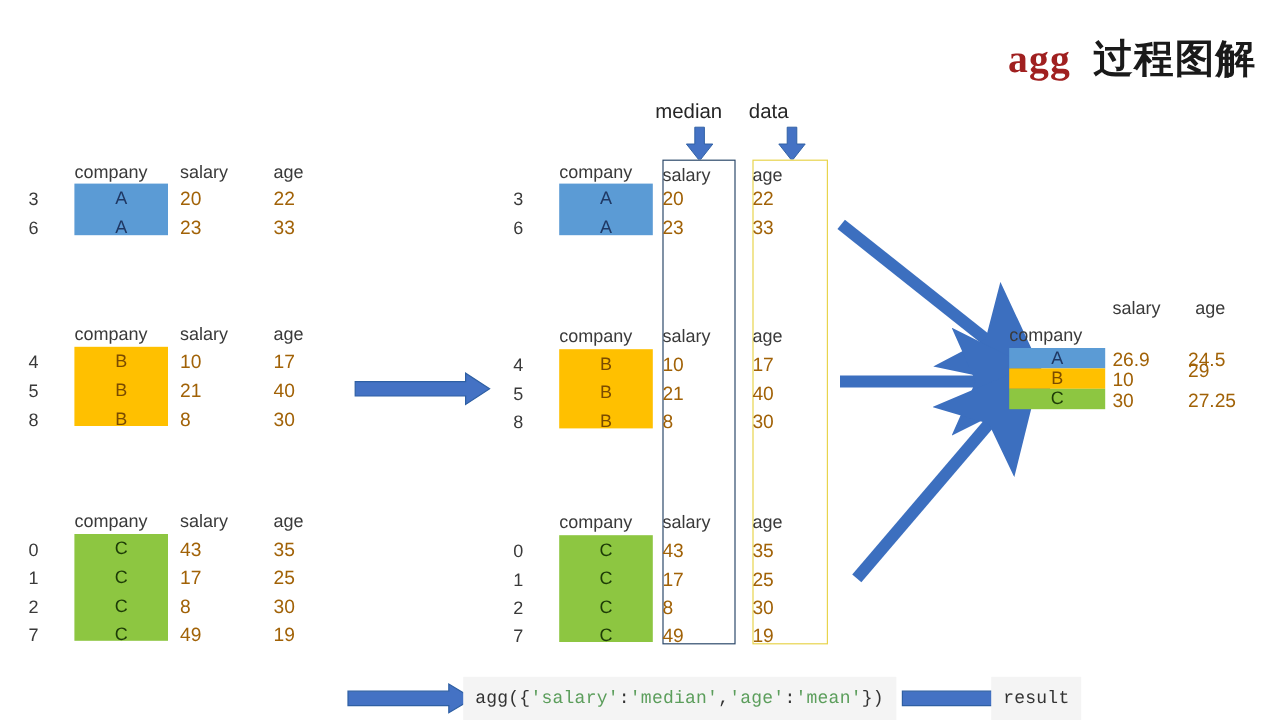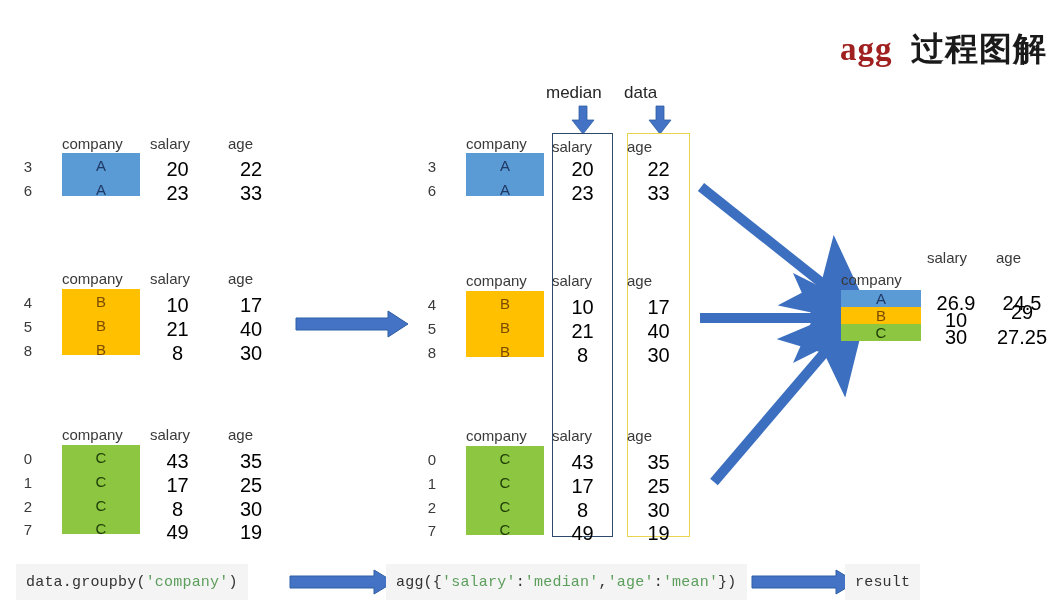--- a/index.html
+++ b/index.html
@@ -33,23 +33,23 @@
   #title .cn  { color: #1a1a1a; }
 
   
   .hdr {
     font-size: 15px;
     color: #3a3a3a;
     white-space: nowrap;
     font-family: "Liberation Sans", sans-serif;
   }
   .num {
-    font-size: 20px;
-    color: #000000;
-    text-align: center;
+    font-size: 16px;
+    color: #a16207;
+    text-align: left;
     white-space: nowrap;
   }
   .idx {
     font-size: 15px;
     color: #3a3a3a;
     text-align: right;
     white-space: nowrap;
   }
 
   
@@ -301,25 +301,20 @@
 
     <div class="abs num" style="left:927px;top:292px;width:58px;">26.9</div>
     <div class="abs num" style="left:927px;top:309px;width:58px;">10</div>
     <div class="abs num" style="left:927px;top:326px;width:58px;">30</div>
 
     <div class="abs num" style="left:990px;top:292px;width:64px;">24.5</div>
     <div class="abs num" style="left:990px;top:301px;width:64px;">29</div>
     <div class="abs num" style="left:990px;top:326px;width:64px;">27.25</div>
   </div>
 
-  <div class="abs code" style="left:16px;top:564px;height:36px;">
-    <span>data.groupby(</span>
-      <span class="str">'company'</span>
-      <span>)</span>
-  </div>
 
   <svg class="arrow" width="110" height="28" style="left:290px;top:568px;">
     <polygon points="0,8 84,8 84,2 104,14 84,26 84,20 0,20" fill="#4472C4" stroke="#2E5FA3" stroke-width="1"></polygon>
   </svg>
 
   <div class="abs code" style="left:386px;top:564px;height:36px;">
     <span>agg({</span>
       <span class="str">'salary'</span>
       <span>:</span>
       <span class="str">'median'</span>
@@ -327,17 +322,17 @@
       <span class="str">'age'</span>
       <span>:</span>
       <span class="str">'mean'</span>
       <span>})</span>
   </div>
 
   <svg class="arrow" width="110" height="28" style="left:752px;top:568px;">
     <polygon points="0,8 84,8 84,2 104,14 84,26 84,20 0,20" fill="#4472C4" stroke="#2E5FA3" stroke-width="1"></polygon>
   </svg>
 
-  <div class="abs code" style="left:845px;top:564px;height:36px;">
+  <div class="abs code" style="left:826px;top:564px;height:36px;">
     <span>result</span>
   </div>
 
 </div>
 
 </body></html>

